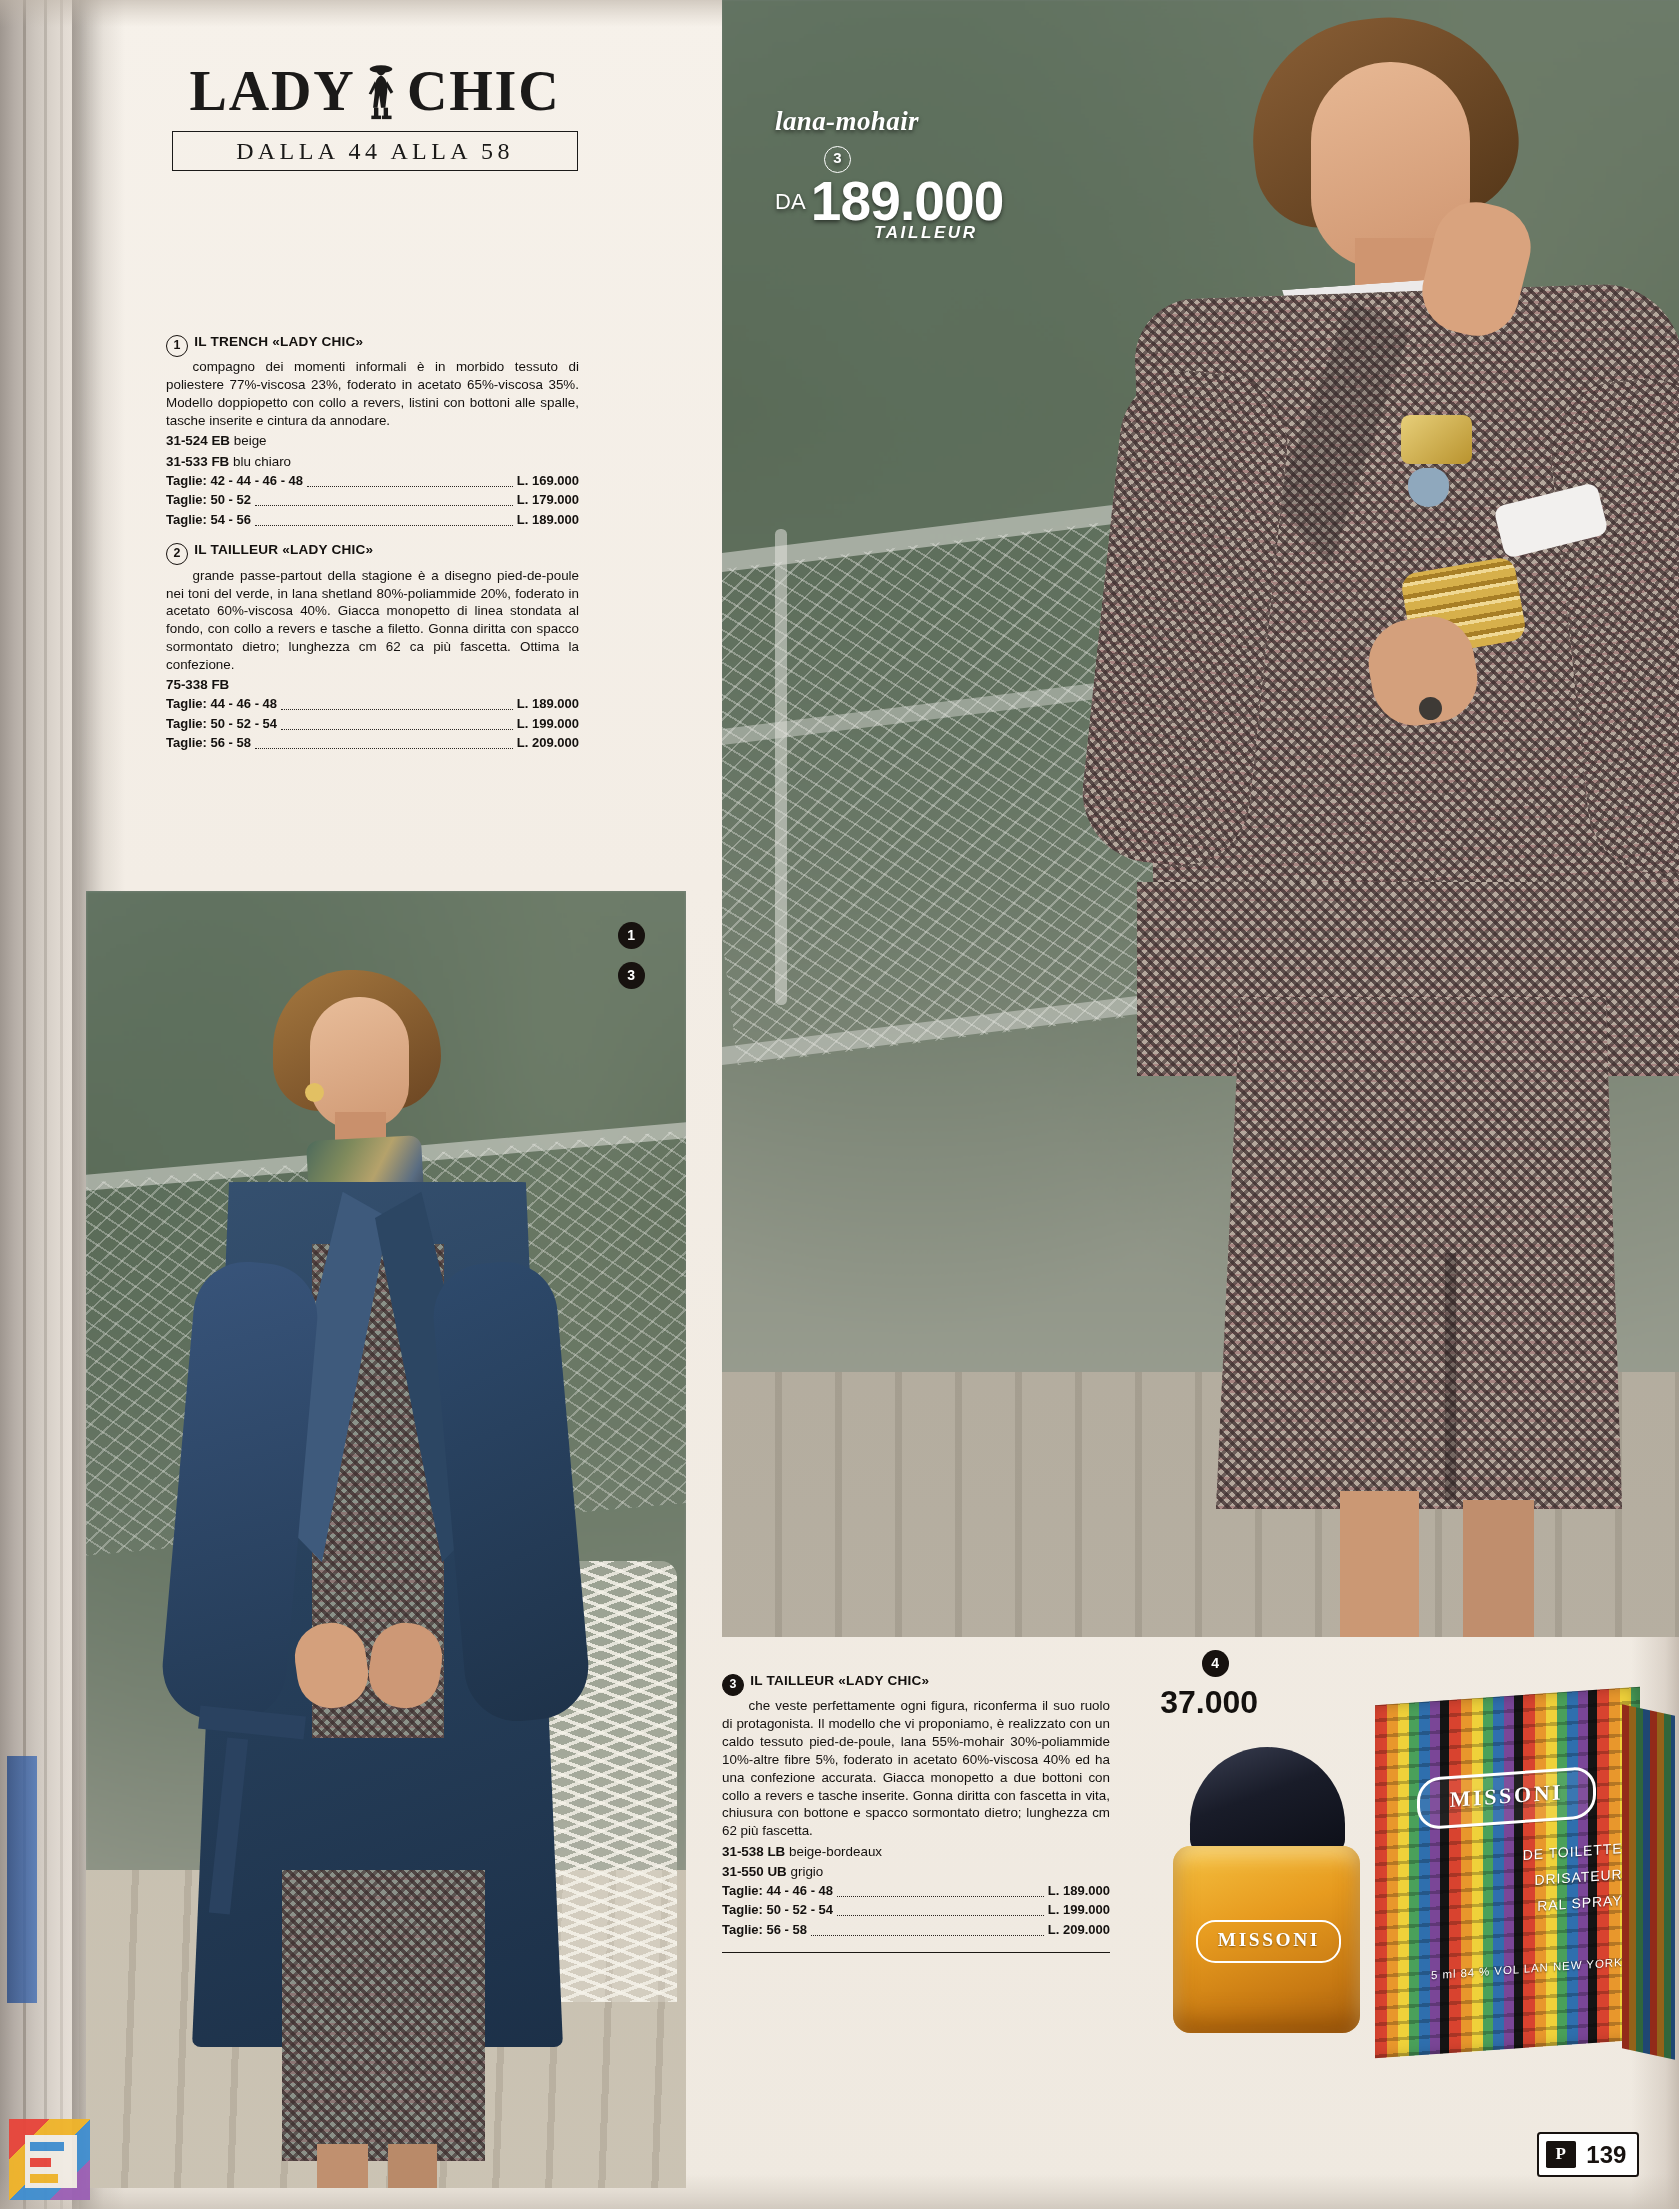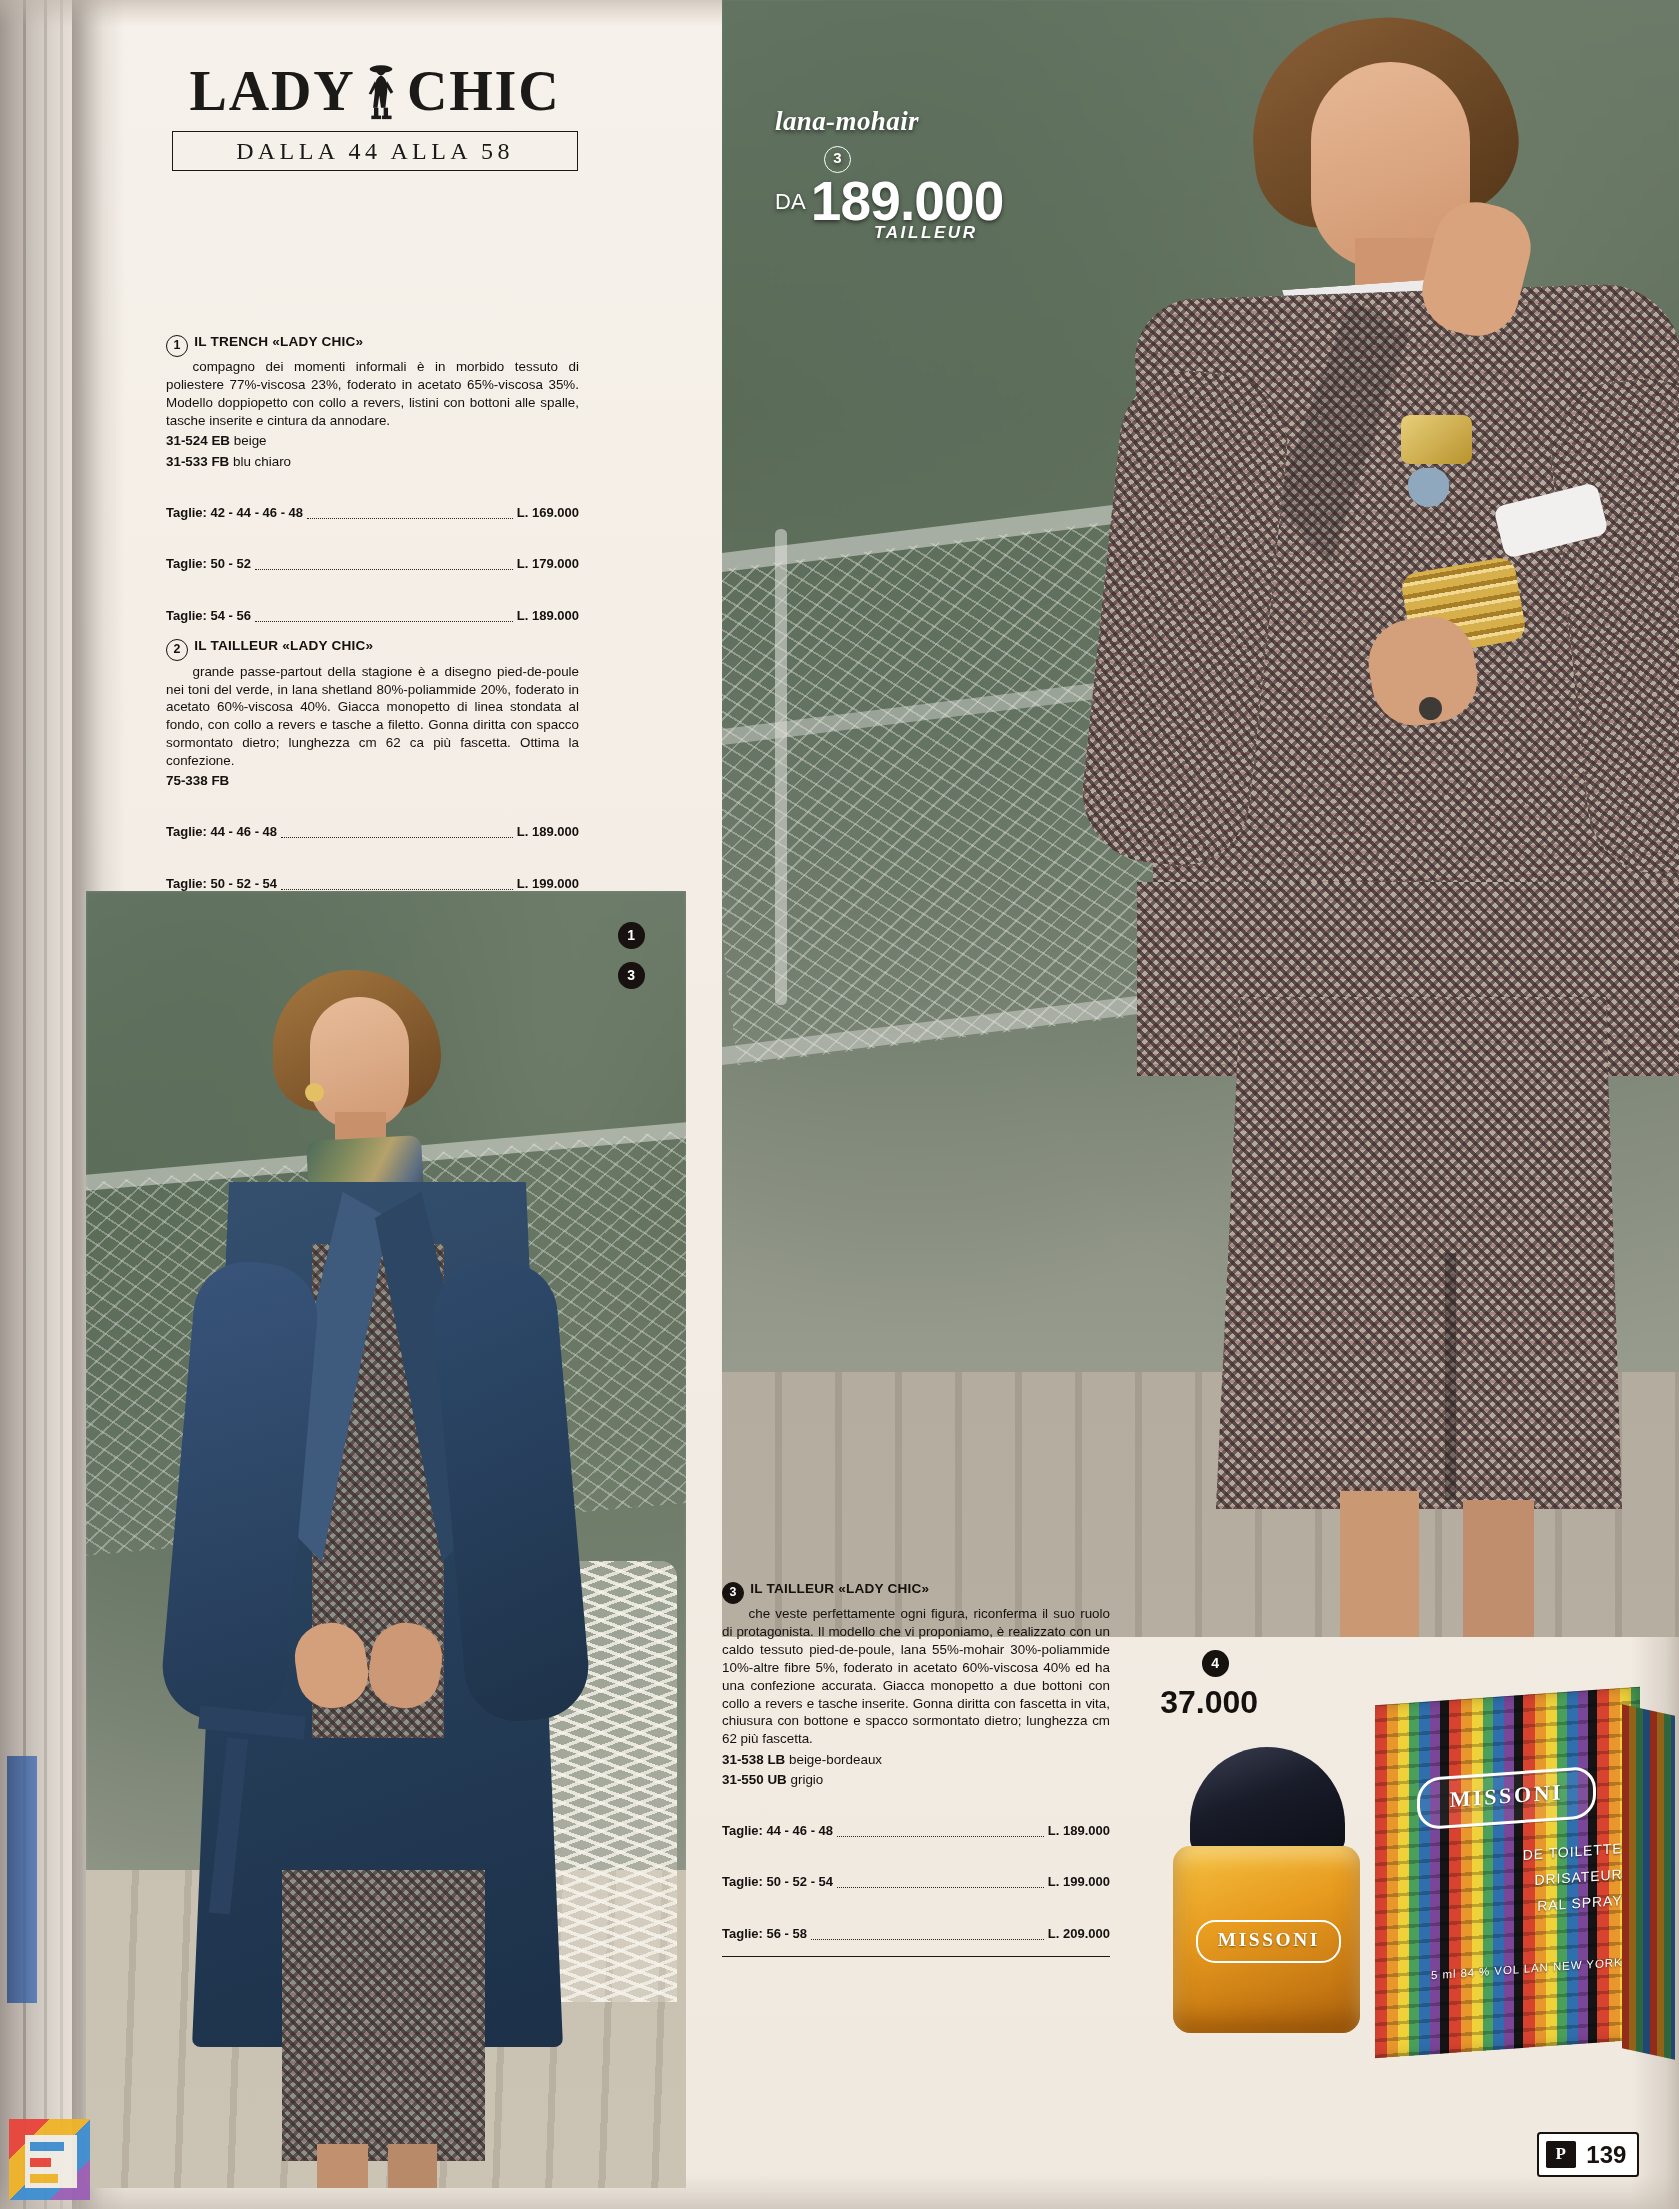--- a/index.html
+++ b/index.html
@@ -150,21 +150,21 @@
     font-size: 13px;
     line-height: 1.5;
   }
   .price-row .sizes { white-space: nowrap; }
   .price-row .dots {
     flex: 1;
     margin: 0 3.5px 3.5px;
     border-bottom: 1.8px dotted #2a2622;
     height: 0.9px;
   }
-  .price-row .amount { white-space: nowrap; margin-top: 32px; }
+  .price-row .amount { white-space: nowrap; }
 
   
   .photo {
     position: absolute;
     overflow: hidden;
   }
 
   
   #photo-main {
     left: 722px; top: 0; width: 958px; height: 1637px;
@@ -269,21 +269,21 @@
     text-align: center;
     line-height: 26.5px;
     font-size: 14px;
     font-weight: bold;
   }
 
   
   .bottom-col {
     position: absolute;
     left: 722px;
-    top: 1580px;
+    top: 1672px;
     width: 388px;
     color: #14110f;
     font-size: 13.4px;
     line-height: 1.33;
   }
 
   
   .perfume-zone {
     position: absolute;
     left: 1147px; top: 1650px; width: 529px; height: 494px;

